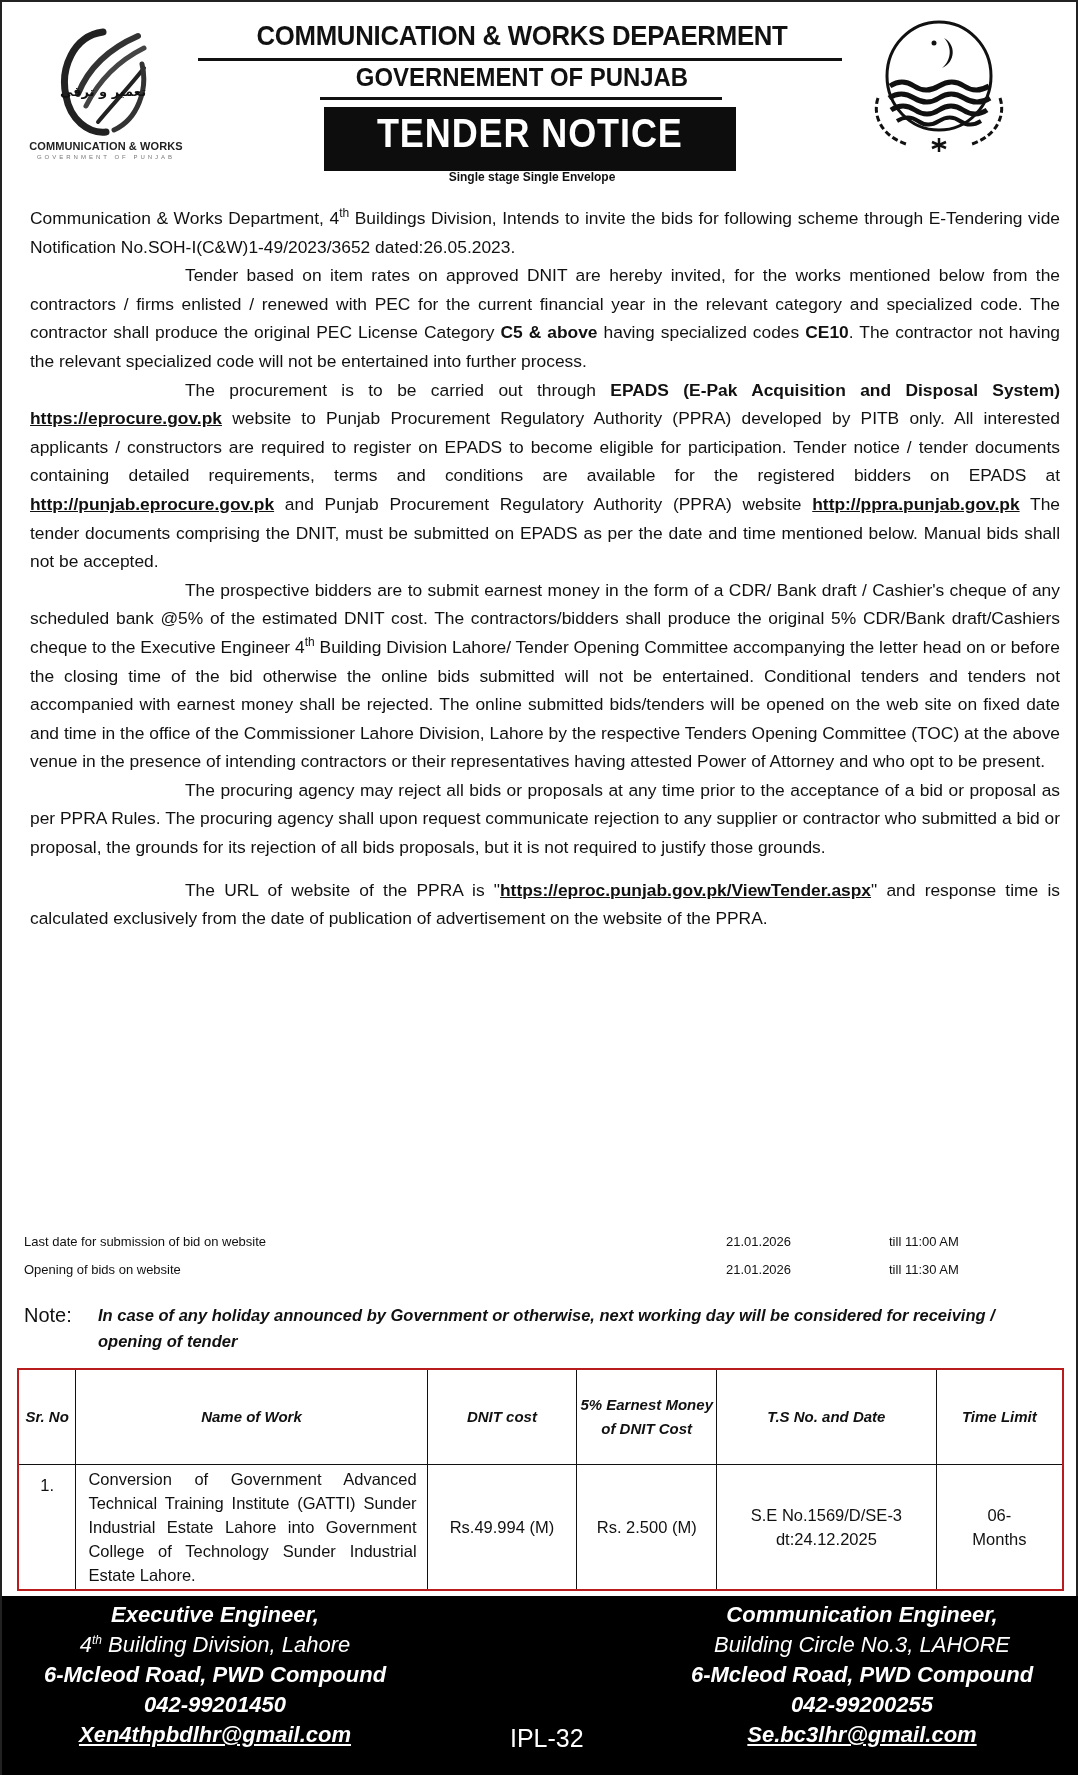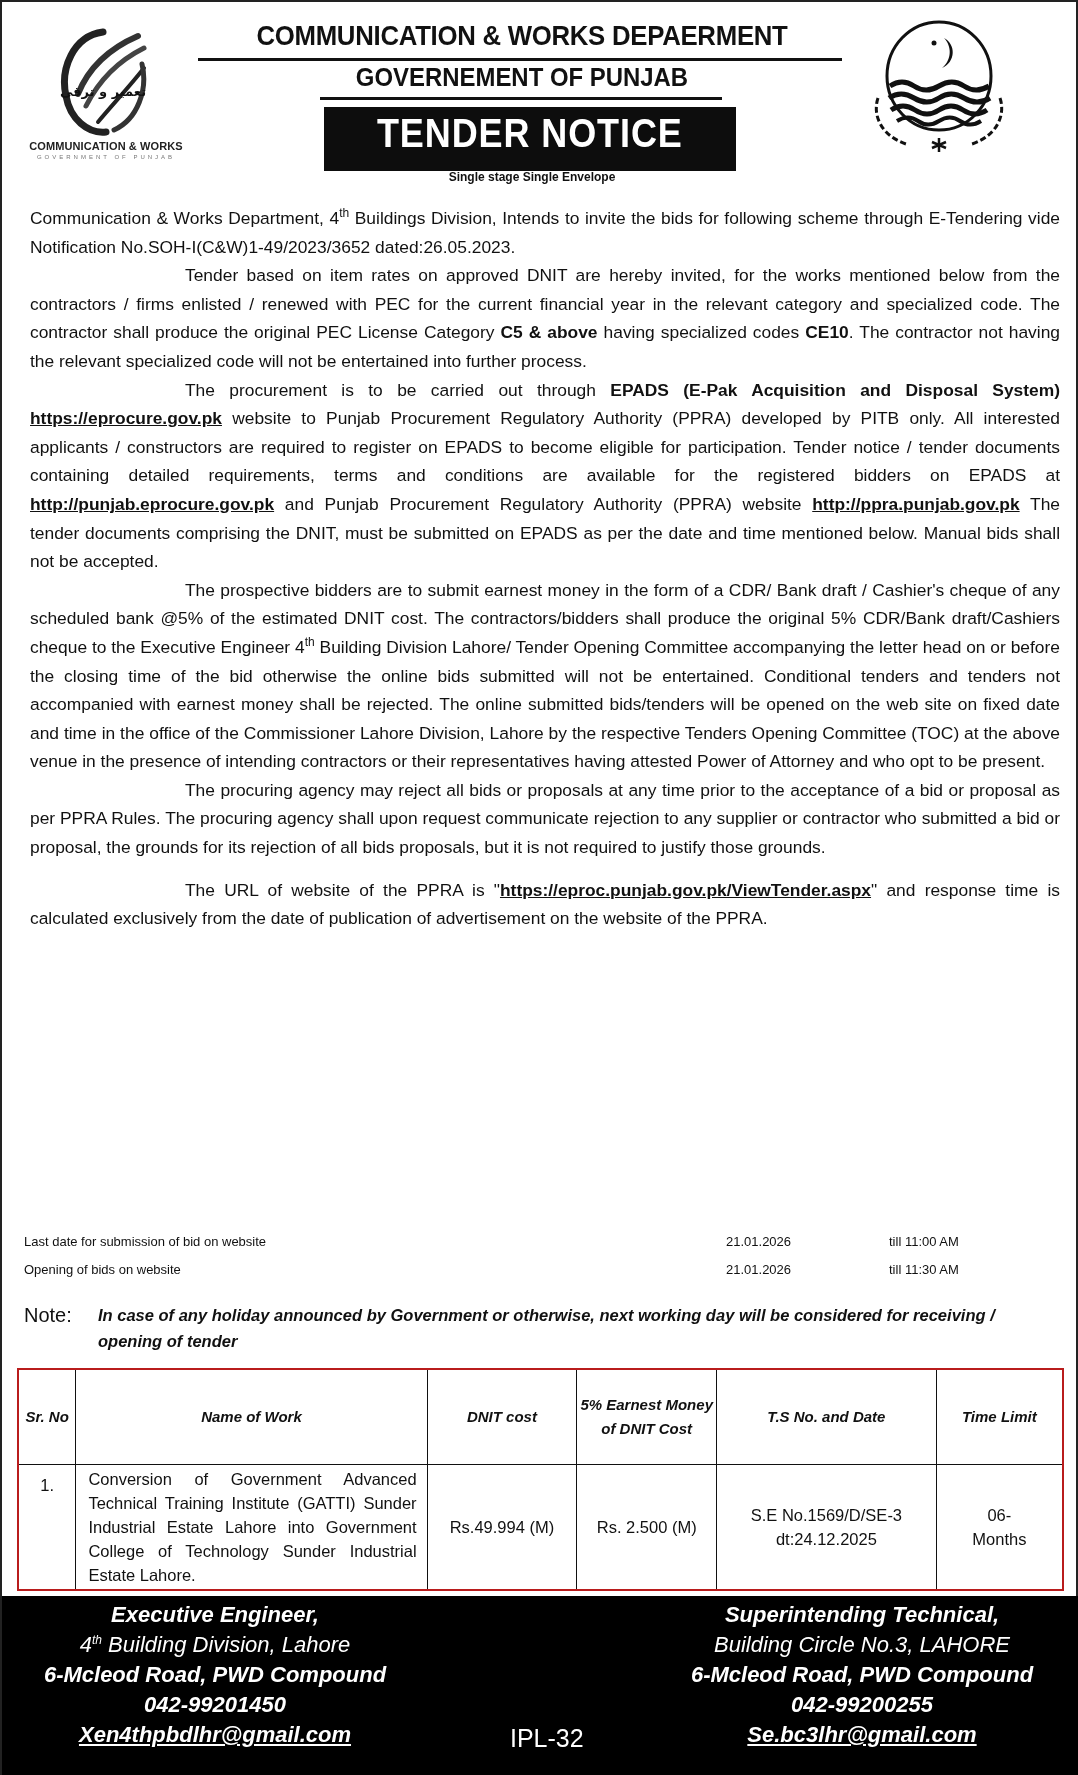--- a/index.html
+++ b/index.html
@@ -171,21 +171,21 @@
   <div class="footer">
     <div class="fcol left">
       <div>Executive Engineer,</div>
       <div class="nb"><span>4</span><sup>th</sup><span> Building Division, Lahore</span></div>
       <div>6-Mcleod Road, PWD Compound</div>
       <div>042-99201450</div>
       <div><a class="mail">Xen4thpbdlhr@gmail.com</a></div>
     </div>
     <div class="ipl">IPL-32</div>
     <div class="fcol right">
-      <div>Superintending Technical,</div>
+      <div>Communication Engineer,</div>
       <div class="nb">Building Circle No.3, LAHORE</div>
       <div>6-Mcleod Road, PWD Compound</div>
       <div>042-99200255</div>
       <div><a class="mail">Se.bc3lhr@gmail.com</a></div>
     </div>
   </div>
 
 </div>
 
 </body></html>

